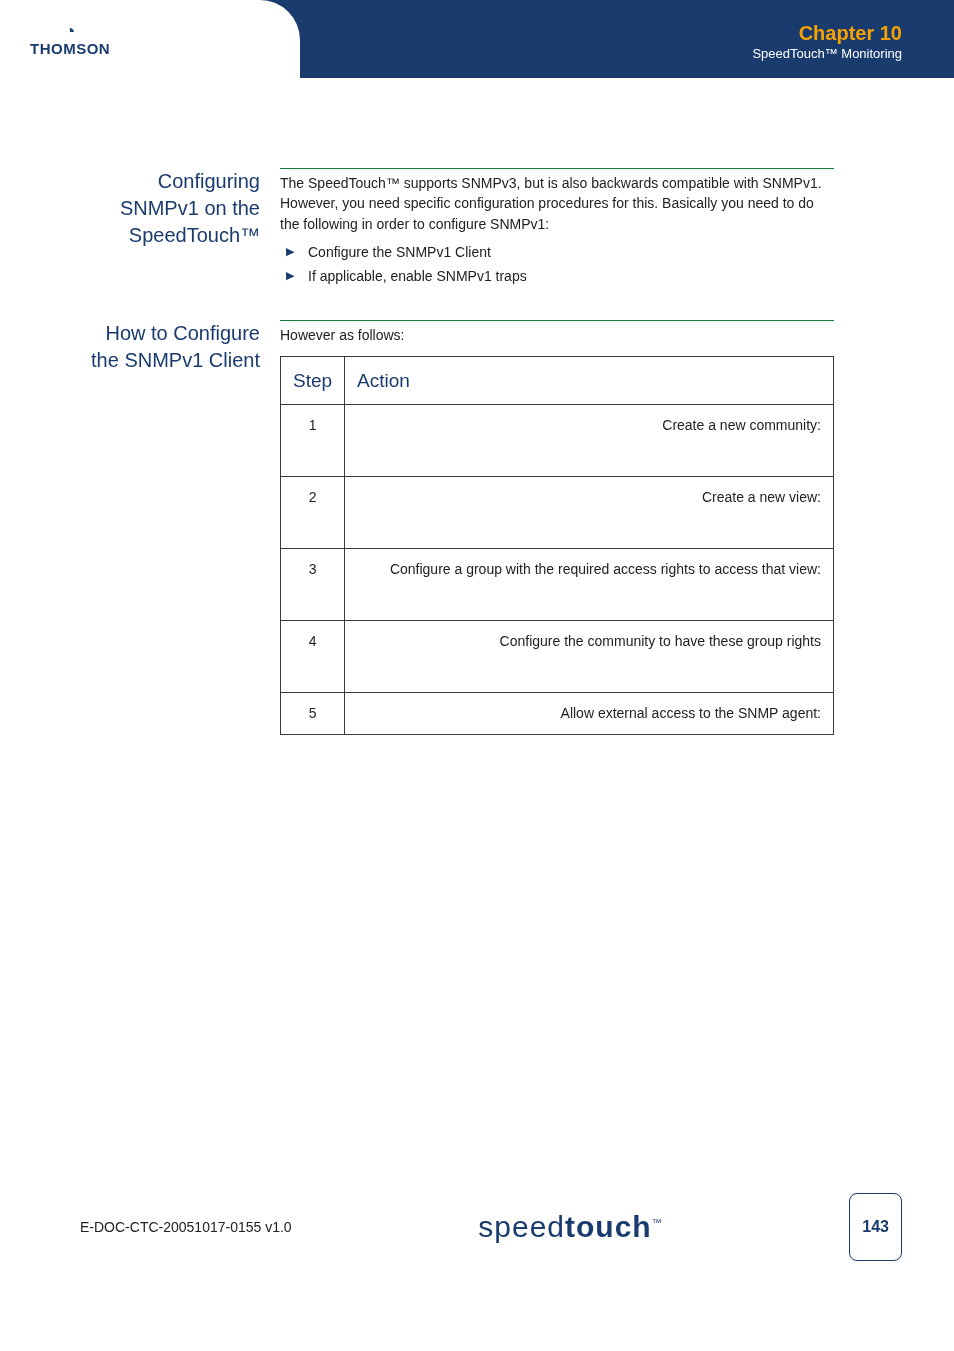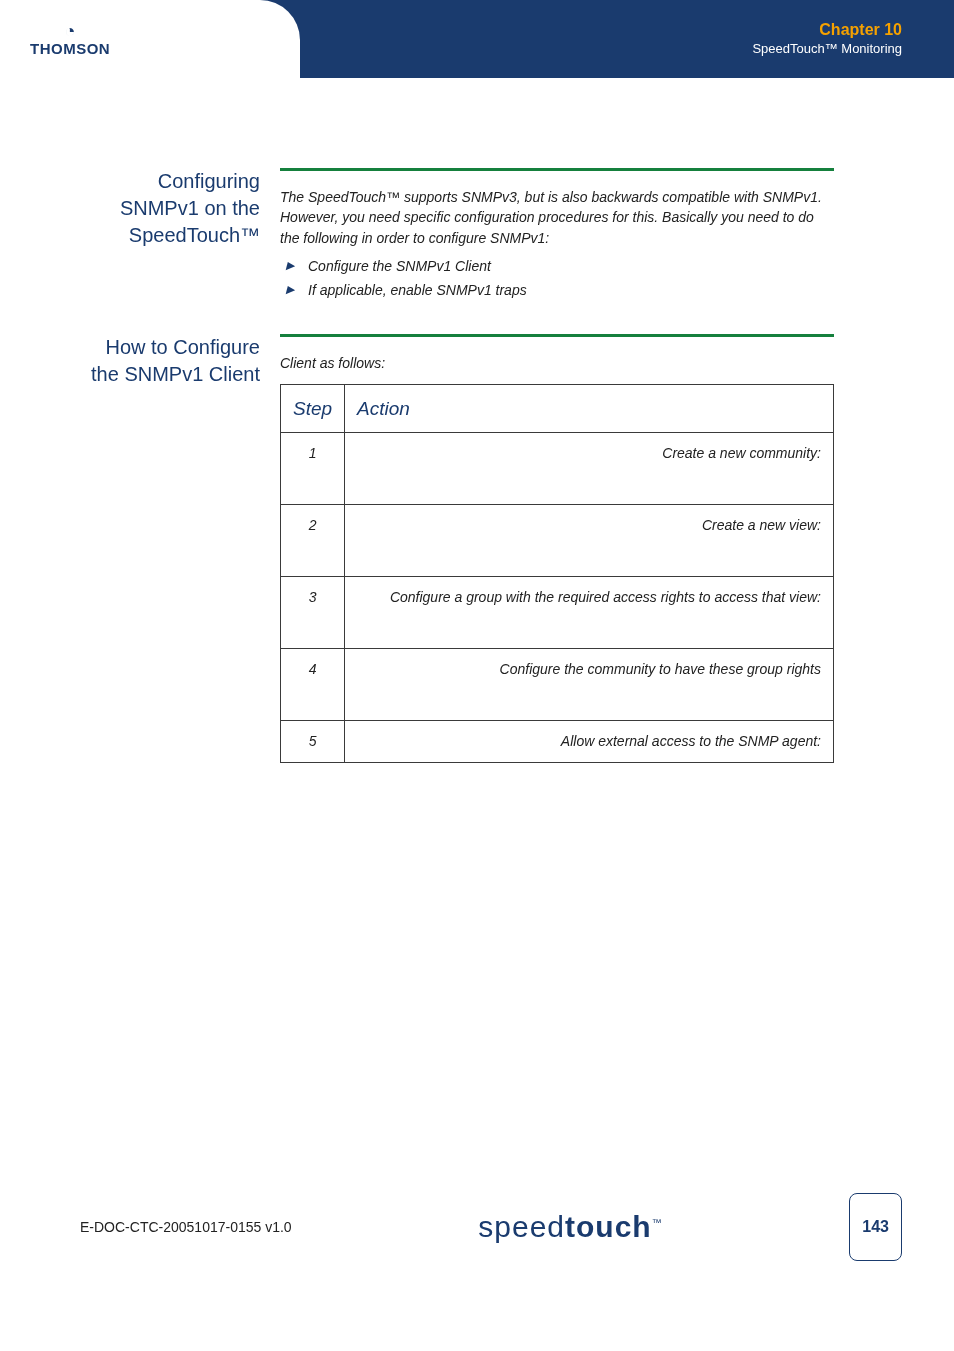--- a/index.html
+++ b/index.html
@@ -15,33 +15,33 @@
   .header-bar .cut {
     position: absolute; left: 0; top: 0; width: 300px; height: 78px;
     background: #fff;
     border-top-right-radius: 40px 40px;
   }
   .thomson-logo { position: absolute; left: 30px; top: 22px; text-align: center; color: #1a3b6e; font-weight: bold; font-size: 15px; letter-spacing: 0.5px; }
   .thomson-logo .glyph { display:block; font-size:18px; line-height:18px; }
   .thomson-logo .txt { display:block; font-size:15px; }
 
   .header-right { position: absolute; right: 52px; top: 20px; text-align: right; line-height: 1.3; }
-  .header-right .chapter { color: #f5a100; font-weight: bold; font-size: 16px; }
+  .header-right .chapter { color: #f5a100; font-weight: bold; font-size: 20px; }
   .header-right .sub { color: #fff; font-size: 13px; }
 
   
   .content { position: absolute; left: 80px; right: 120px; top: 120px; }
 
   .section-heading { text-align: left; margin-left: 210px; font-size: 28px; color: #1a3b6e; font-weight: 400; }
   .section-heading .num { display:inline-block; width: 90px; text-align:right; margin-right: 18px; }
 
   .block { display: flex; margin-top: 48px; }
   .block + .block { margin-top: 30px; }
   .block .label-col { width: 200px; flex: 0 0 200px; text-align: right; padding-right: 20px; color: #1a3b6e; font-size: 20px; line-height: 1.35; }
-  .block .body-col { flex: 1; border-top: 3px solid #15803d; padding-top: 16px; font-size: 14px; line-height: 1.45; font-style: italic; }
+  .block .body-col { flex: 1; border-top: 1px solid #15803d; padding-top: 4px; font-size: 14px; line-height: 1.45; }
 
   .bullets { list-style: none; margin-top: 8px; }
   .bullets li { position: relative; padding-left: 28px; margin: 4px 0; }
   .bullets li .arrow { position: absolute; left: 6px; top: 2px; color: #1a3b6e; font-size: 11px; }
 
   table.steps { width: 100%; border-collapse: collapse; margin-top: 10px; }
   table.steps th, table.steps td { border: 1px solid #3a3a3a; padding: 10px 12px; font-size: 14px; vertical-align: top; text-align: left; }
   table.steps th { color: #1a3b6e; font-weight: 400; font-size: 19px; }
   table.steps td.step-num { text-align: center; width: 56px; }
   table.steps td.action { height: 72px; text-align: right; }
@@ -83,21 +83,21 @@
         <ul class="bullets">
           <li><span class="arrow">▶</span><span>Configure the SNMPv1 Client</span></li>
           <li><span class="arrow">▶</span><span>If applicable, enable SNMPv1 traps</span></li>
         </ul>
       </div>
     </div>
 
     <div class="block">
       <div class="label-col">How to Configure the SNMPv1 Client</div>
       <div class="body-col">
-        <p>Client as follows:</p>
+        <p>However as follows:</p>
         <table class="steps">
           <thead>
             <tr>
               <th>Step</th>
               <th>Action</th>
             </tr>
           </thead>
           <tbody>
             <tr>
               <td class="step-num">1</td>

